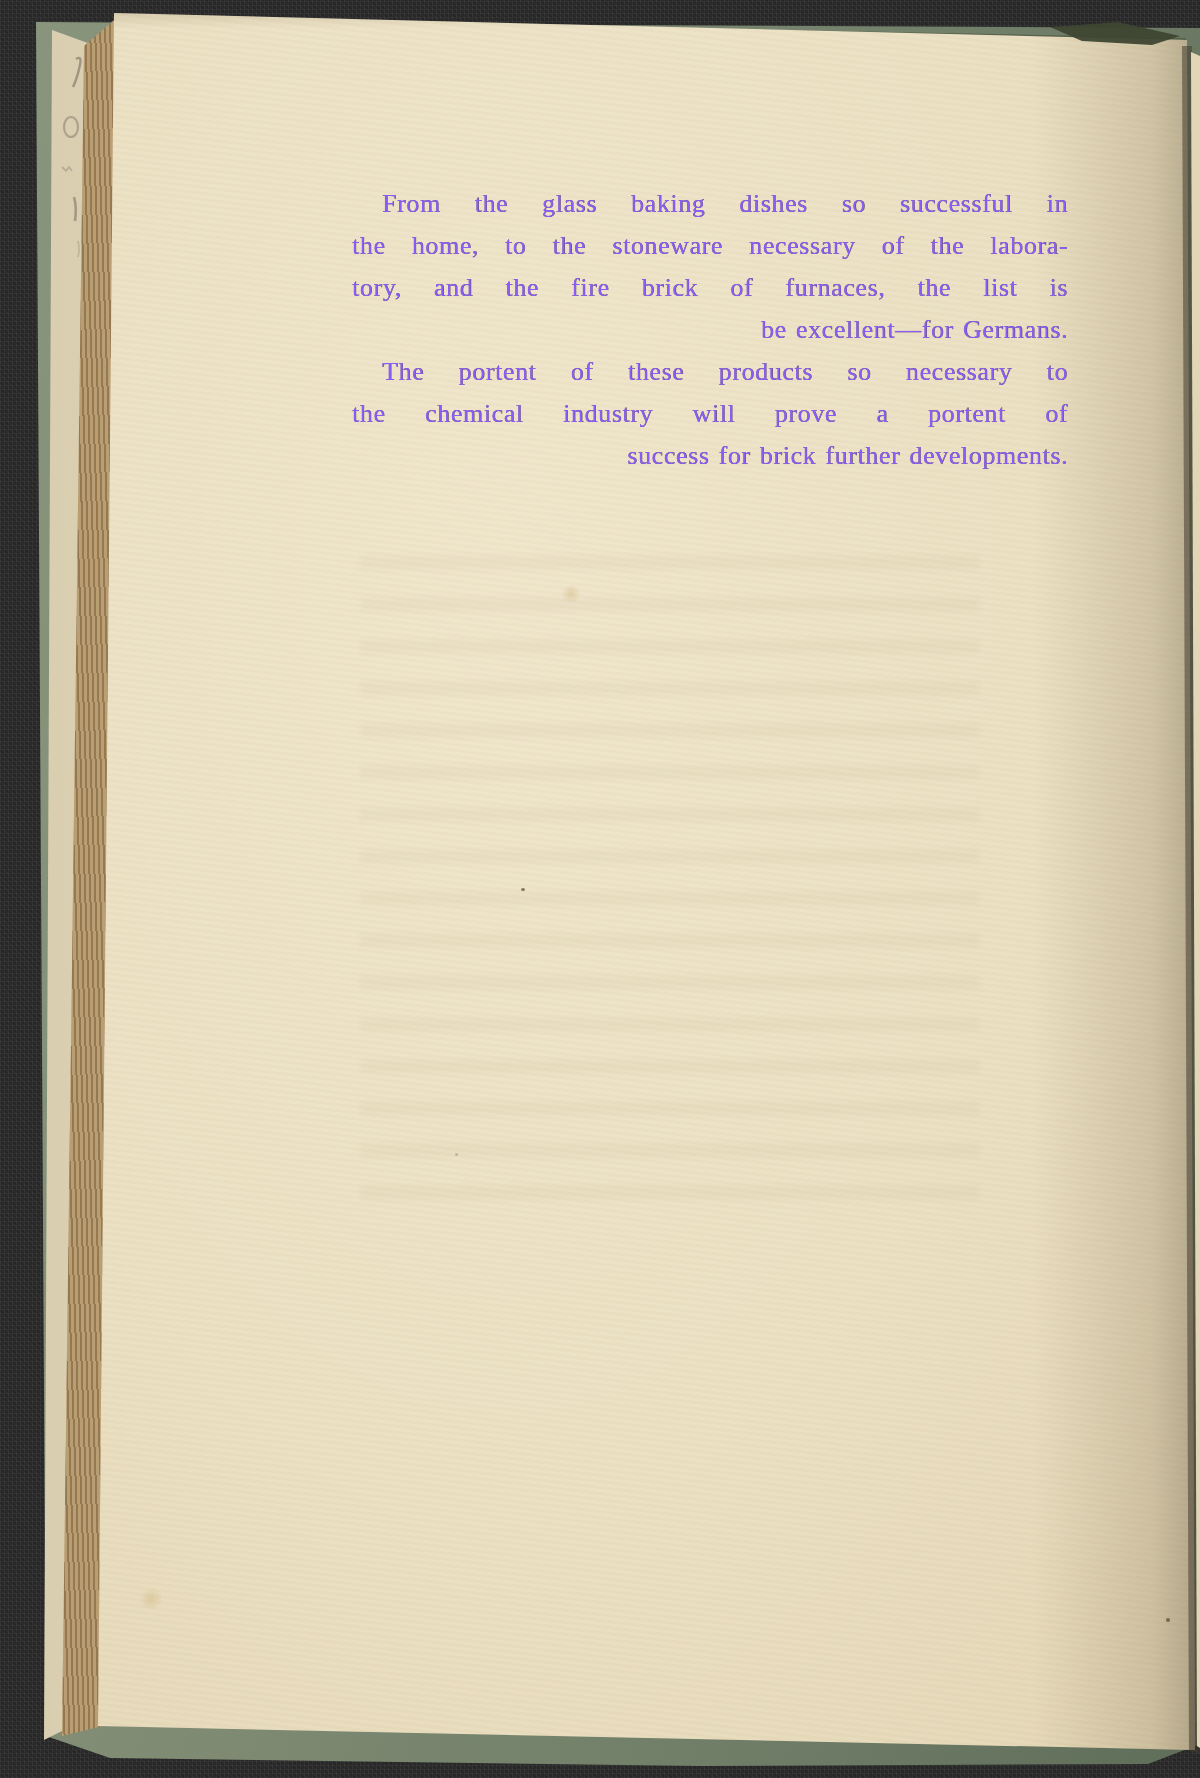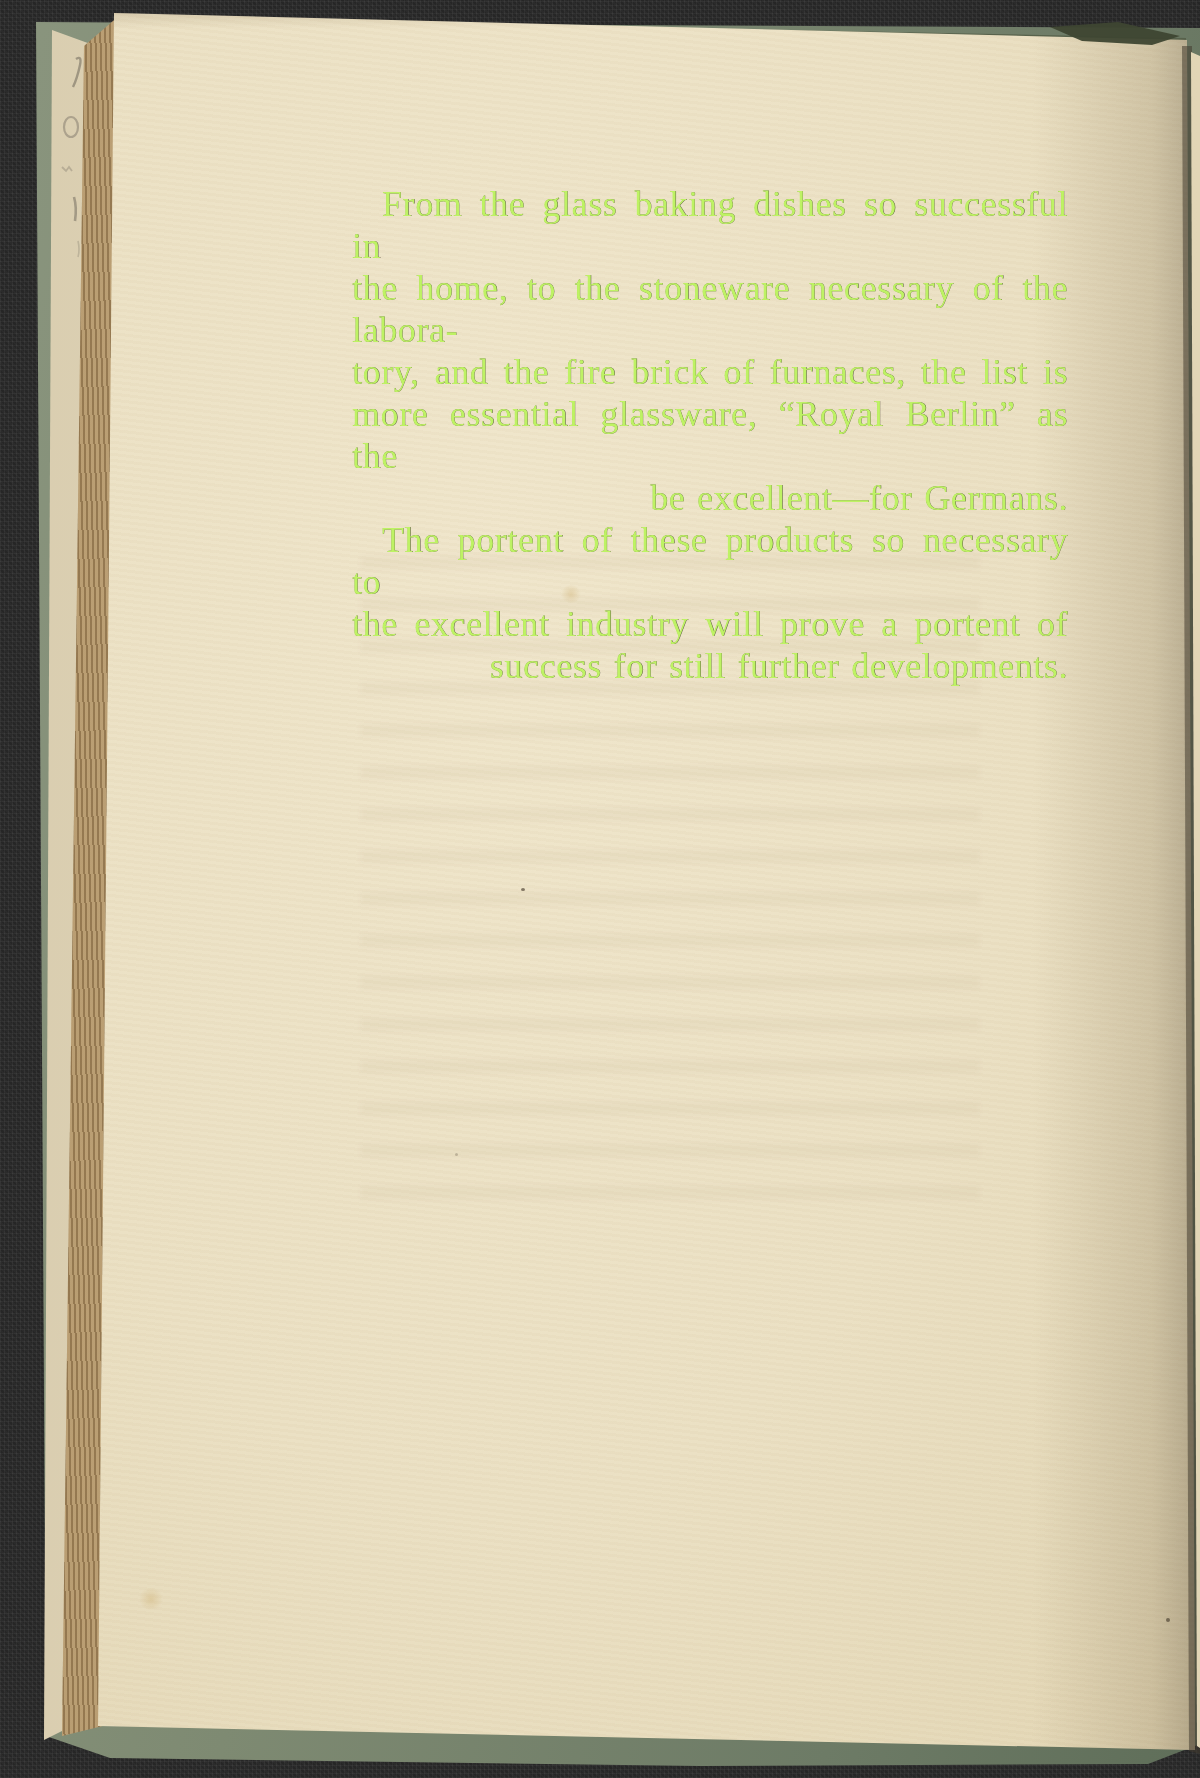--- a/index.html
+++ b/index.html
@@ -71,21 +71,21 @@
     background:repeating-linear-gradient(0deg, rgba(116,96,62,0.06) 0 15px, transparent 15px 42px);
     filter:blur(2px);opacity:.6;
   }
 
   .speck{position:absolute;border-radius:50%;background:rgba(72,62,46,.65);}
   .stain{position:absolute;border-radius:50%;background:radial-gradient(circle,rgba(196,160,88,.30),rgba(196,160,88,0) 70%);}
 
   
   .text-block{
     position:absolute;left:352px;top:183px;width:716px;
-    font-size:36px;line-height:42px;color:#bef264;
+    font-size:26px;line-height:42px;color:#8b5cf6;
     letter-spacing:.6px;word-spacing:2px;
     text-shadow:.3px 0 0 rgba(58,52,42,.85);
   }
   .line{white-space:nowrap;text-align:right;}
   .jl{white-space:normal;text-align:justify;text-align-last:justify;}
   .indent{text-indent:30px;}
 </style>
 </head>
 <body>
 
@@ -112,18 +112,17 @@
 <div class="speck" style="left:521px;top:888px;width:4px;height:3px;"></div>
 <div class="speck" style="left:1166px;top:1618px;width:4px;height:4px;"></div>
 <div class="speck" style="left:455px;top:1153px;width:3px;height:3px;opacity:.4;"></div>
 <div class="stain" style="left:138px;top:1588px;width:26px;height:22px;"></div>
 <div class="stain" style="left:560px;top:585px;width:22px;height:18px;"></div>
 
 <div class="text-block">
   <div class="line jl indent">From the glass baking dishes so successful in</div>
   <div class="line jl">the home, to the stoneware necessary of the labora-</div>
   <div class="line jl">tory, and the fire brick of furnaces, the list is</div>
-  <div class="line jl">more essential glassware, “Royal Berlin” as the</div>
   <div class="line">be excellent—for Germans.</div>
   <div class="line jl indent">The portent of these products so necessary to</div>
-  <div class="line jl">the excellent industry will prove a portent of</div>
-  <div class="line">success for still further developments.</div>
+  <div class="line jl">the chemical industry will prove a portent of</div>
+  <div class="line">success for brick further developments.</div>
 </div>
 
 </body></html>

